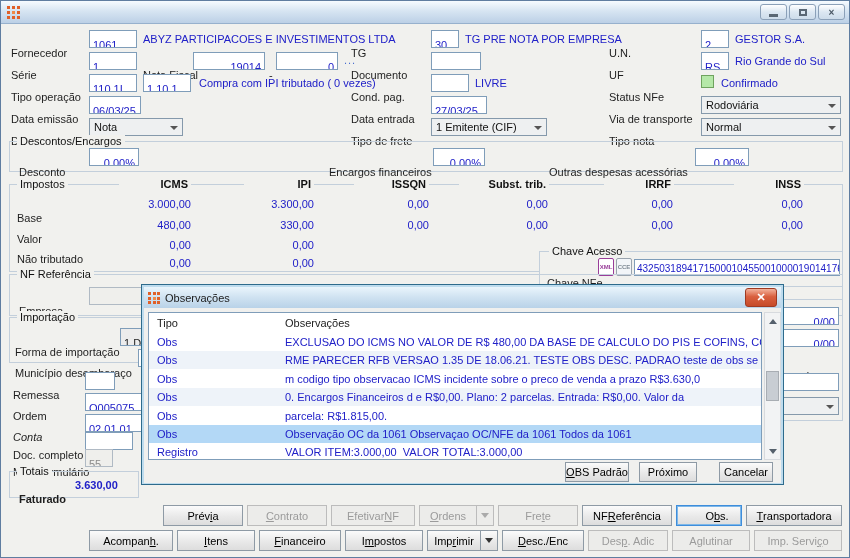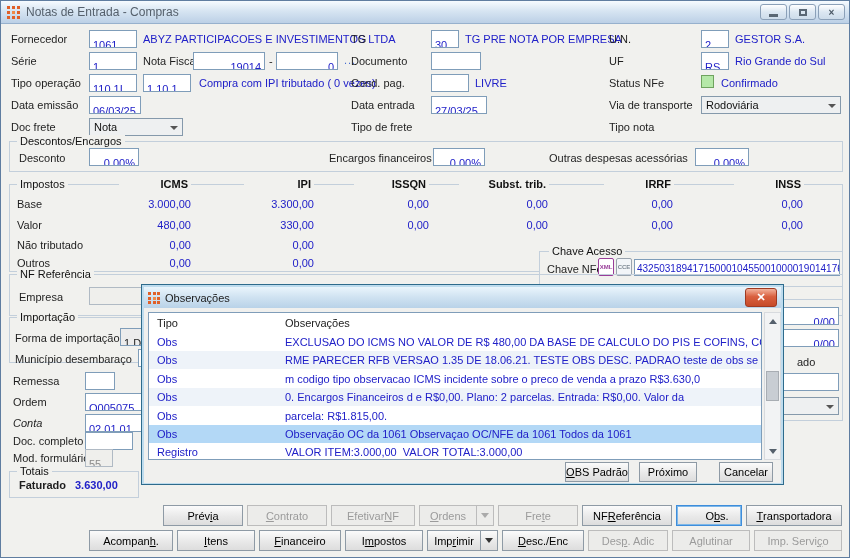--- a/index.html
+++ b/index.html
@@ -9,21 +9,21 @@
   .titlebar{position:absolute;left:0;top:0;width:850px;height:23px;box-sizing:border-box;
     background:linear-gradient(#f6fbff,#d7e5f2 45%,#bcd0e6);border-bottom:1px solid #97b1cd;
     display:flex;align-items:center;gap:6px;padding:0 6px;color:#55606c;font-size:12px;}
   .wbtns{margin-left:auto;display:flex;gap:2px;}
   .wbtn{width:27px;height:16px;border:1px solid #8ba0b8;border-radius:3px;
     background:linear-gradient(#ffffff,#dce7f2 50%,#cddcea);display:flex;align-items:center;justify-content:center;
     color:#4a5764;font-size:10px;font-weight:bold;box-sizing:border-box;}
   .g-min{display:inline-block;width:9px;height:3px;background:#5a6774;margin-top:6px;}
   .g-max{display:inline-block;width:8px;height:7px;border:2px solid #5a6774;box-sizing:border-box;}
   
-  .lbl{position:absolute;color:#1e1e1e;height:14px;line-height:14px;white-space:nowrap;}
+  .lbl{position:absolute;color:#1e1e1e;height:14px;line-height:14px;white-space:nowrap;margin-top:14px;}
   .b{font-weight:bold;}
   .it{font-style:italic;}
   .vlbl{position:absolute;color:#2020c8;height:14px;line-height:14px;white-space:nowrap;}
   .fld{position:absolute;height:17px;box-sizing:border-box;background:#ffffff;border:1px solid #7f9db9;
        color:#2020c8;padding:8px 3px;line-height:13px;overflow:hidden;white-space:nowrap;}
   .fldr{text-align:right;}
   .dis{background:#efefec;border-color:#b0bac4;color:#8a8a8a;}
   .gray{background:#ececec;color:#222;}
   .combo{position:absolute;height:18px;box-sizing:border-box;background:#eef0f1;border:1px solid #8599ab;
        color:#111;padding:2px 18px 1px 4px;line-height:13px;overflow:hidden;white-space:nowrap;}
@@ -89,21 +89,20 @@
             <rect x="10" y="0" width="3" height="3"></rect>
             <rect x="0" y="5" width="3" height="3"></rect>
             <rect x="5" y="5" width="3" height="3" fill="#f08a48"></rect>
             <rect x="10" y="5" width="3" height="3"></rect>
             <rect x="0" y="10" width="3" height="3"></rect>
             <rect x="5" y="10" width="3" height="3"></rect>
             <rect x="10" y="10" width="3" height="3"></rect>
           </g>
         </svg>
     </span>
-    <span>Notas de Entrada - Compras</span>
     <span class="wbtns">
       <span class="wbtn">
           <i class="g-min"></i>
         </span>
       <span class="wbtn">
           <i class="g-max"></i>
         </span>
       <span class="wbtn">×</span>
     </span>
   </div>
@@ -145,21 +144,23 @@
   <span class="lbl" style="left:10px;top:97px">Data emissão</span>
   <span class="fld" style="left:88px;top:95px;width:52px">06/03/25</span>
   <span class="lbl" style="left:350px;top:97px">Data entrada</span>
   <span class="fld" style="left:430px;top:95px;width:56px">27/03/25</span>
   <span class="lbl" style="left:608px;top:97px">Via de transporte</span>
   <span class="combo" style="left:700px;top:95px;width:140px"><span>Rodoviária</span><i class="chev"></i></span>
 
   <span class="lbl" style="left:10px;top:119px">Doc frete</span>
   <span class="combo" style="left:88px;top:117px;width:94px"><span>Nota</span><i class="chev"></i></span>
   <span class="lbl" style="left:350px;top:119px">Tipo de frete</span>
+  <span class="combo" style="left:430px;top:117px;width:116px"><span>1 Emitente (CIF)</span><i class="chev"></i></span>
   <span class="lbl" style="left:608px;top:119px">Tipo nota</span>
+  <span class="combo" style="left:700px;top:117px;width:140px"><span>Normal</span><i class="chev"></i></span>
 
   <div class="grp" style="left:8px;top:140px;width:834px;height:31px"></div>
   <span class="leg" style="left:16px;top:134px">Descontos/Encargos</span>
   <span class="lbl" style="left:18px;top:150px">Desconto</span>
   <span class="fld fldr" style="left:88px;top:147px;width:50px">0,00%</span>
   <span class="lbl" style="left:328px;top:150px">Encargos financeiros</span>
   <span class="fld fldr" style="left:432px;top:147px;width:52px">0,00%</span>
   <span class="lbl" style="left:548px;top:150px">Outras despesas acessórias</span>
   <span class="fld fldr" style="left:694px;top:147px;width:54px">0,00%</span>
 

